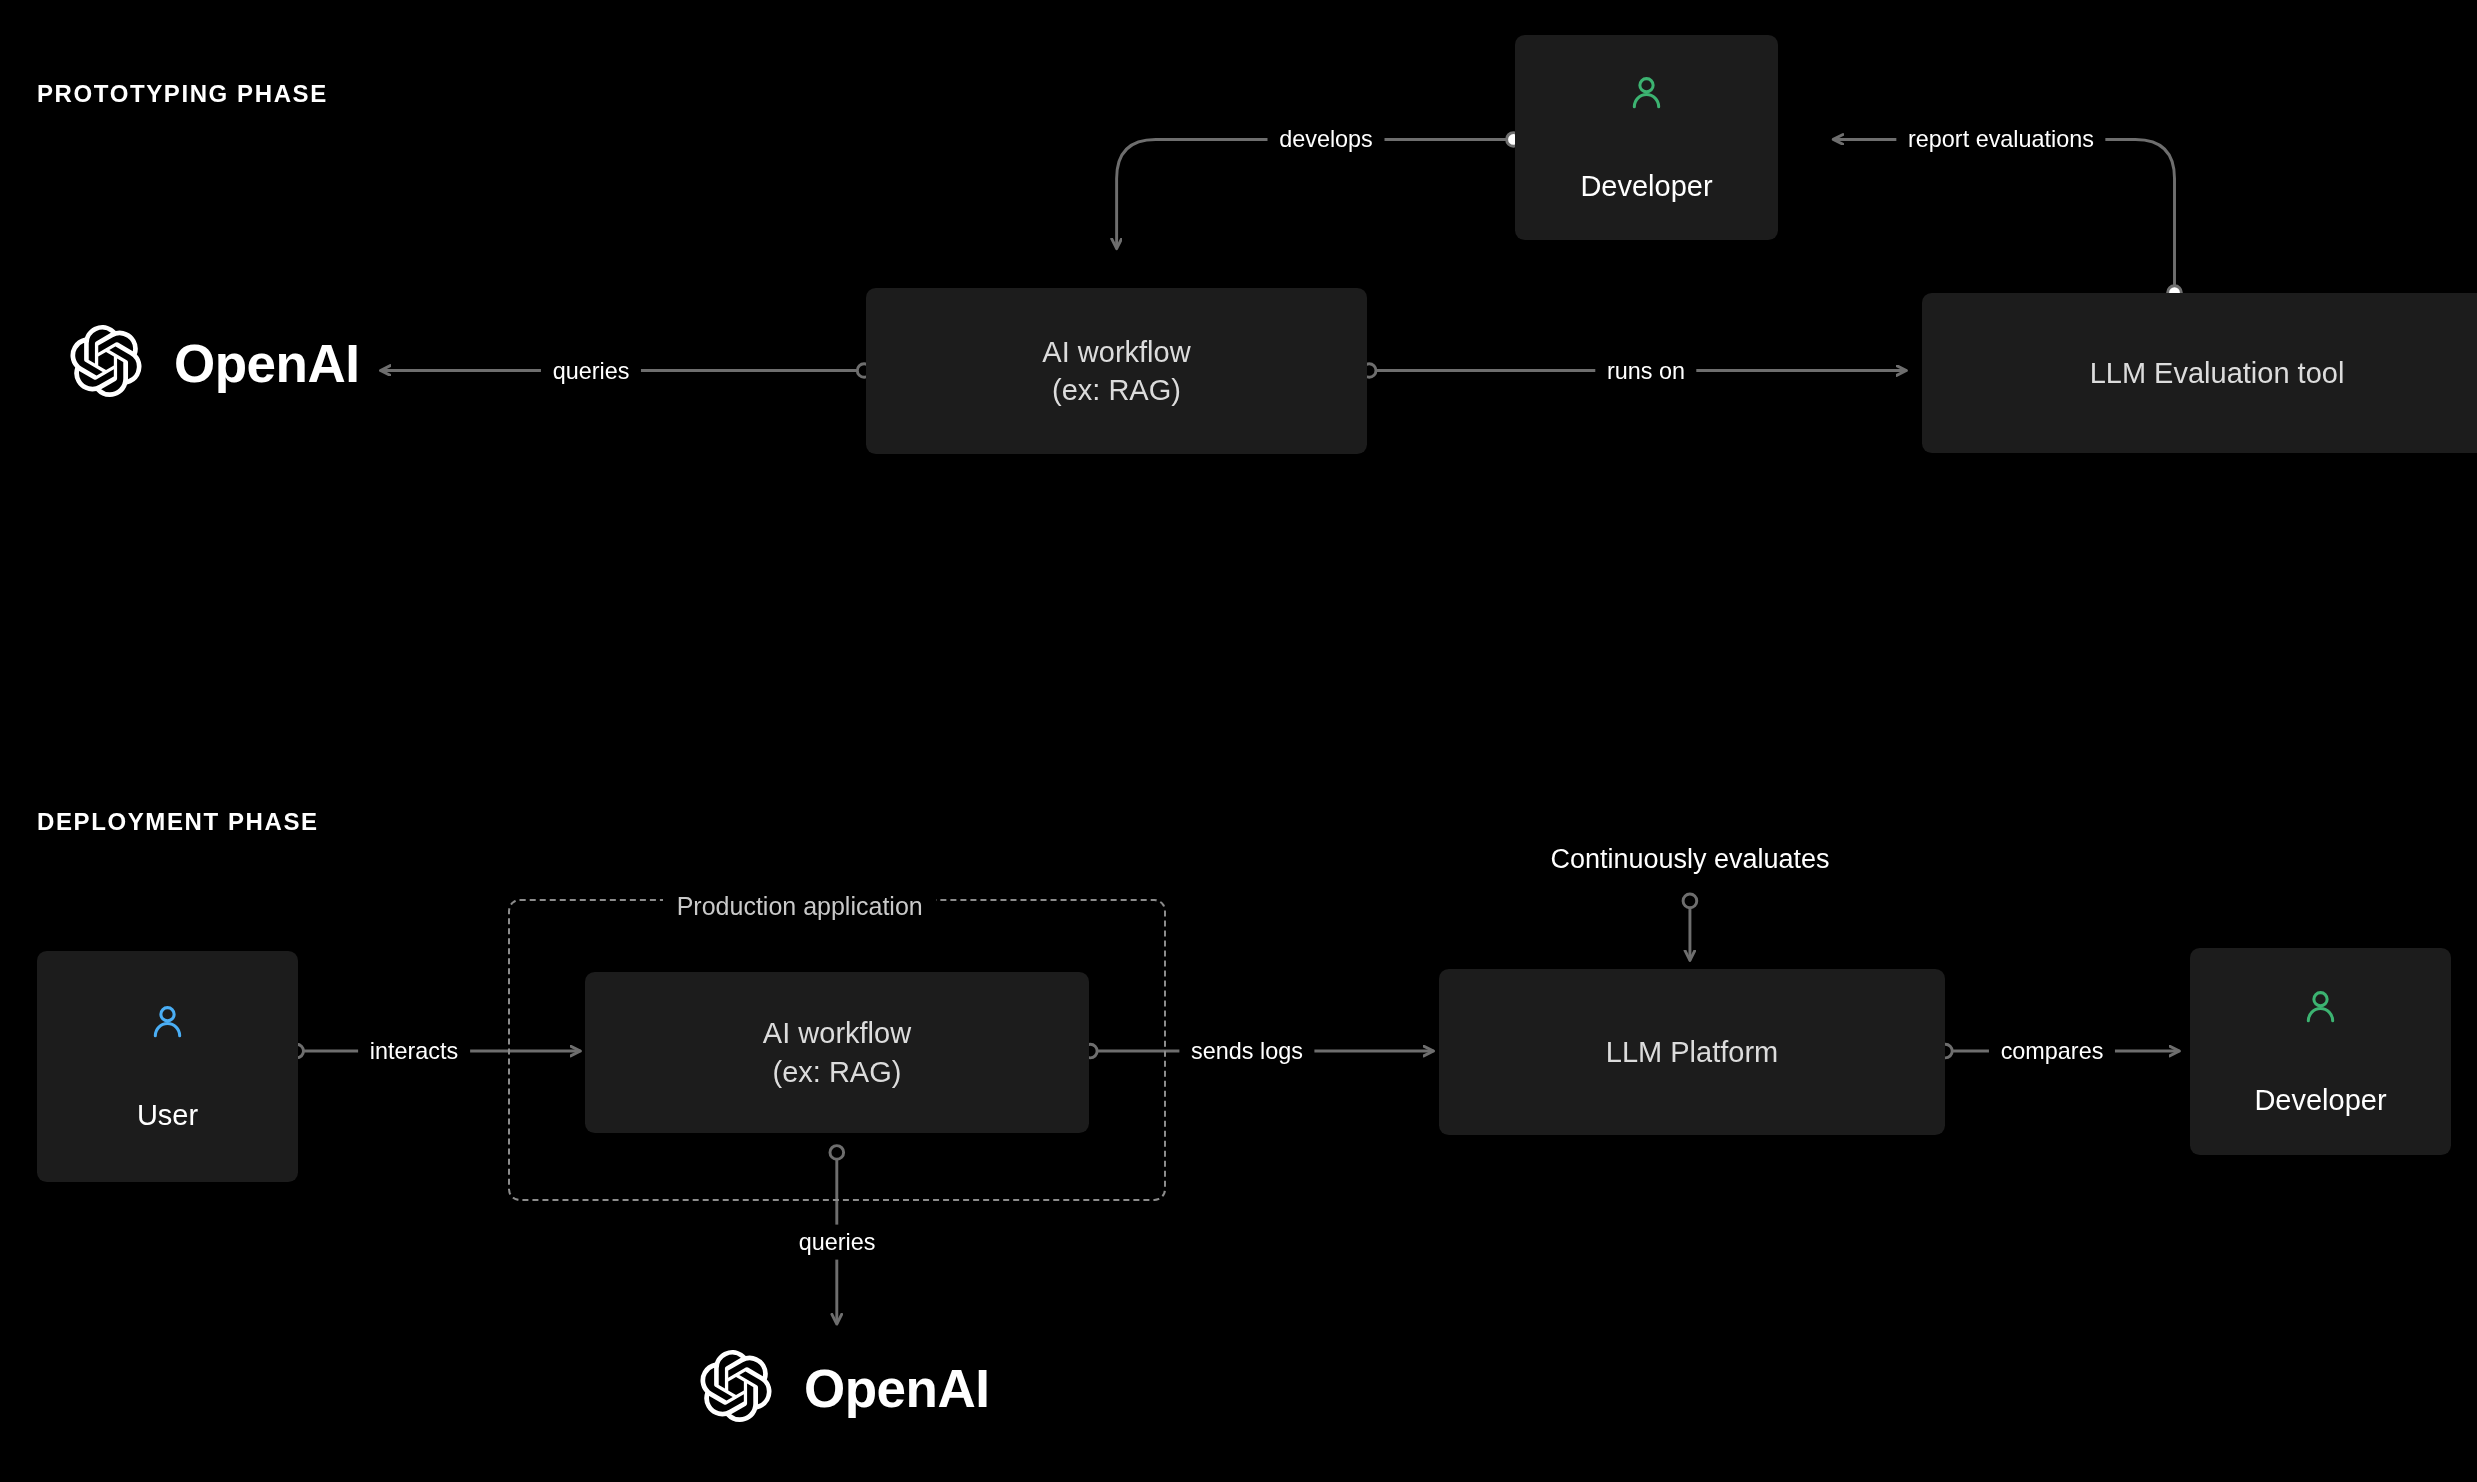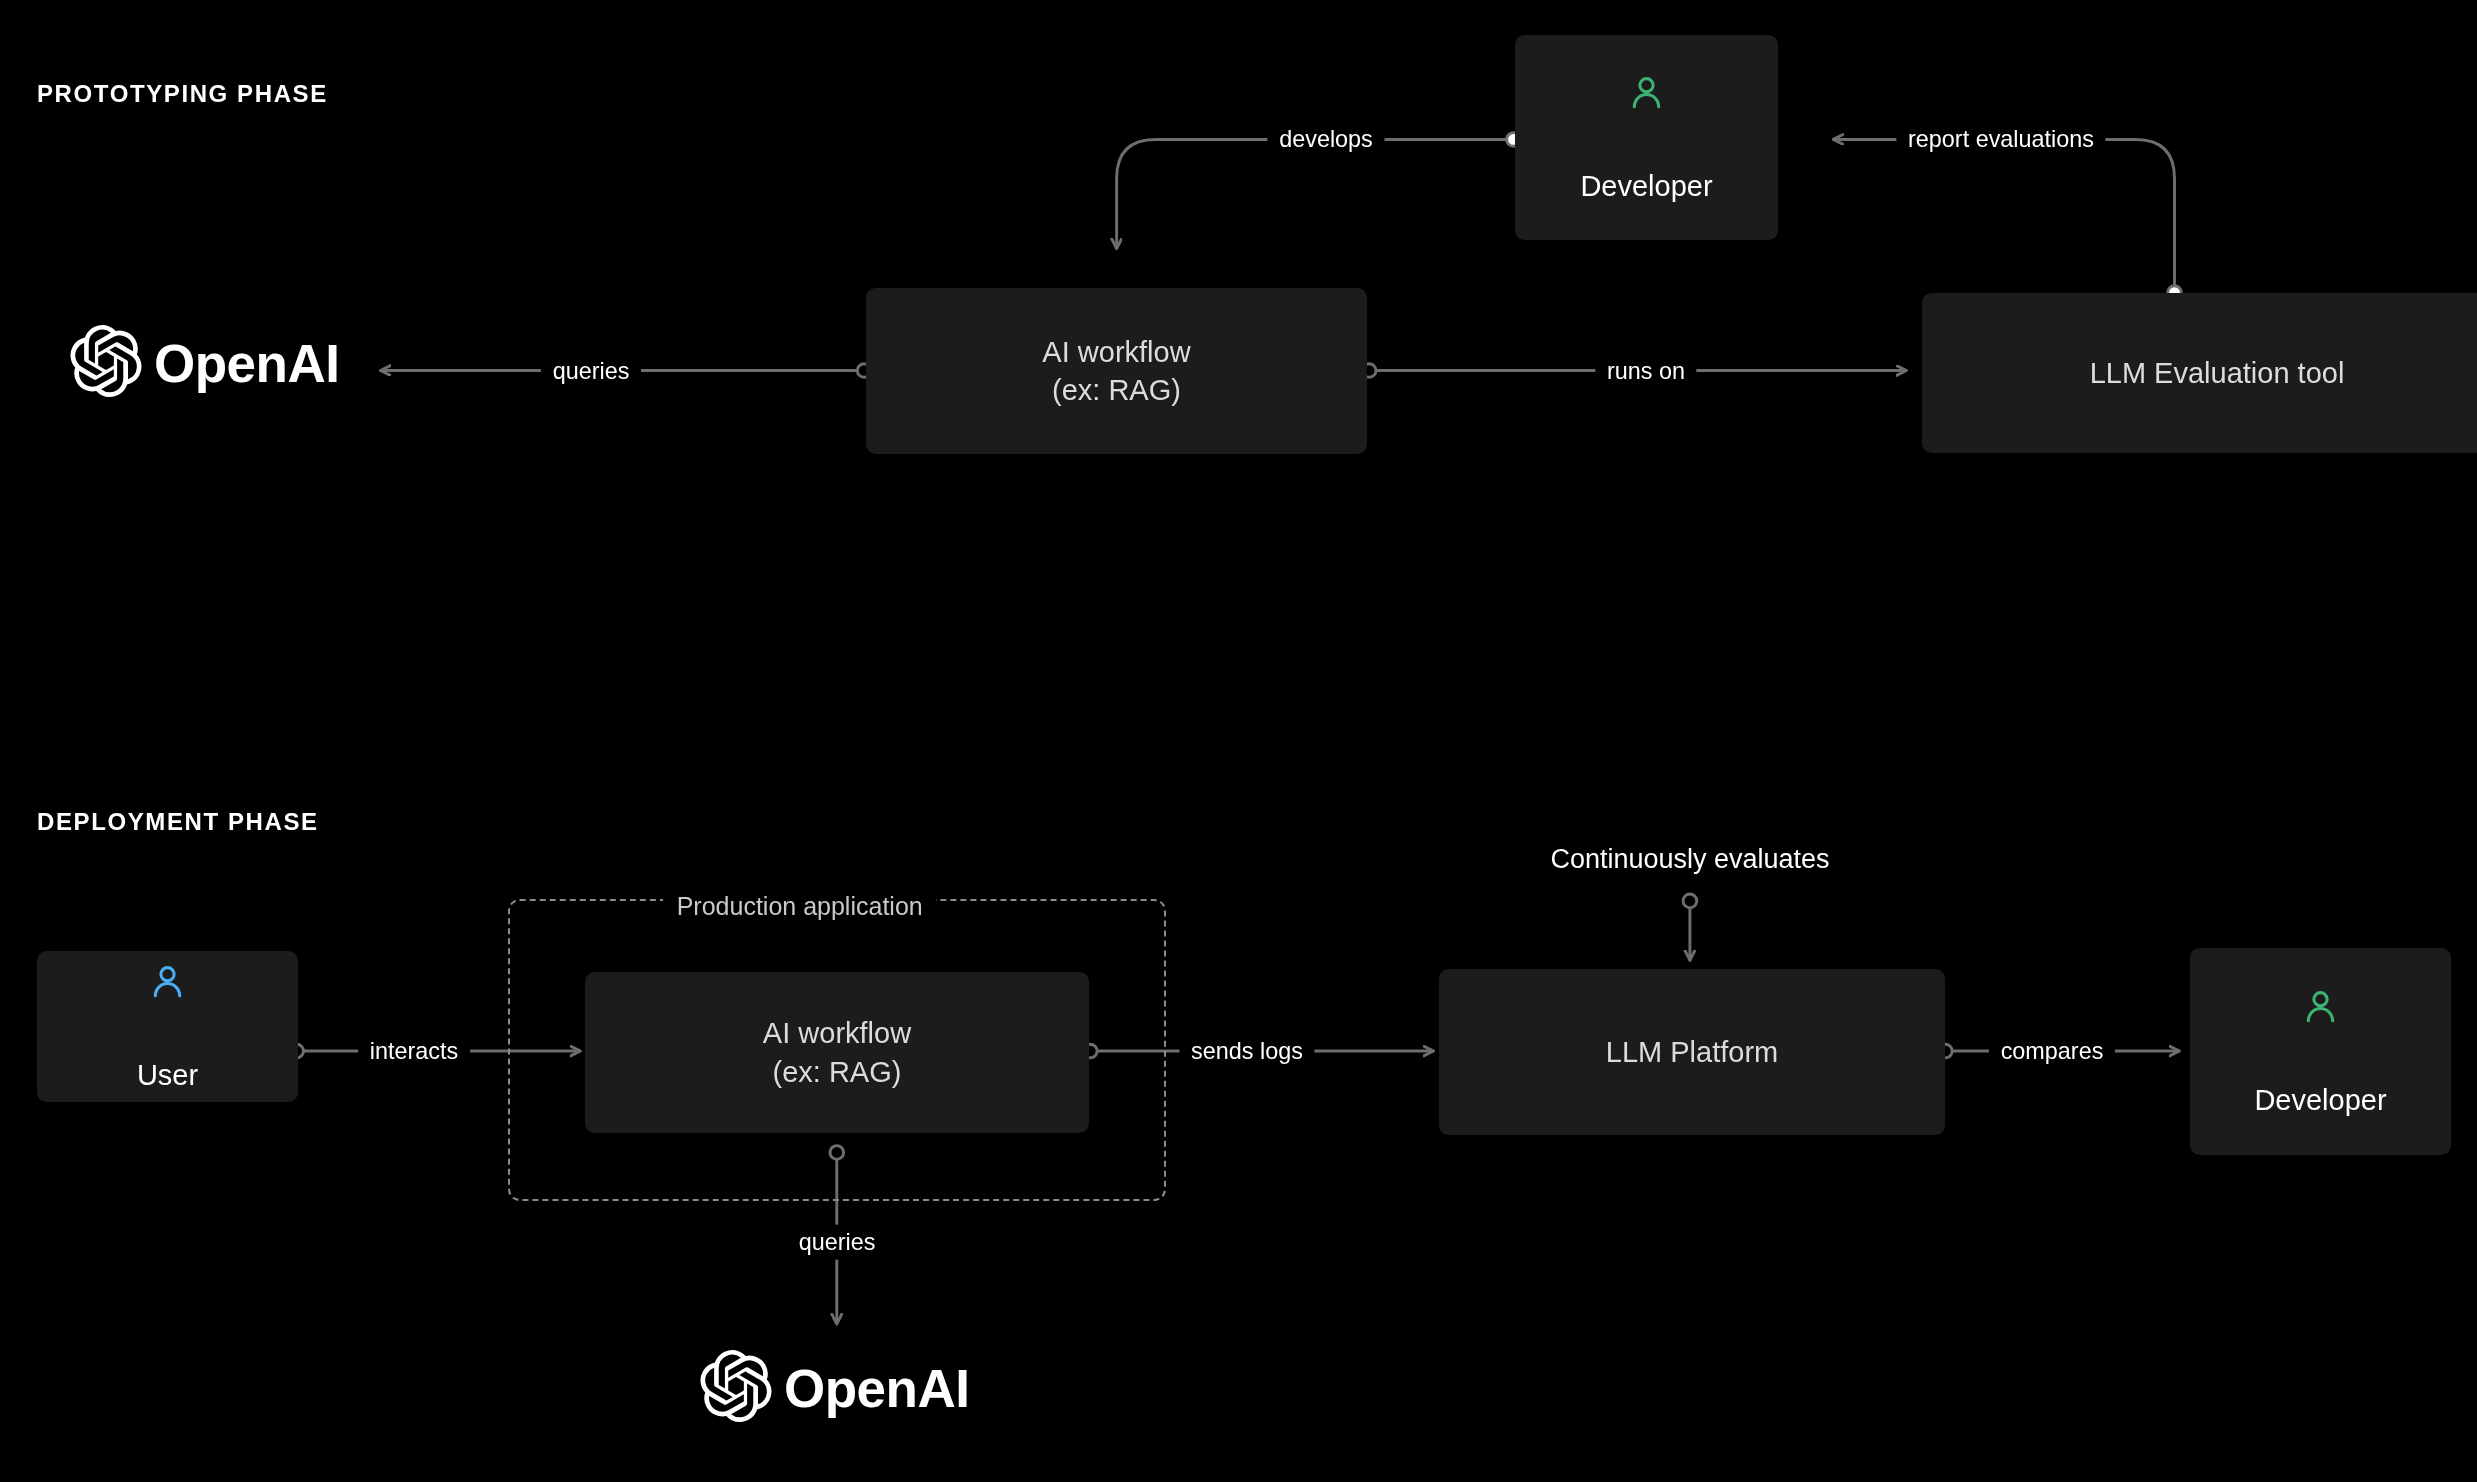--- a/index.html
+++ b/index.html
@@ -119,21 +119,21 @@
     fill: #ffffff;
     stroke: #6e6e6e;
     stroke-width: 3;
   }
 
   
   .openai-logo {
     position: absolute;
     display: flex;
     align-items: center;
-    gap: 12px;
+    gap: 32px;
   }
   .openai-mark { display: block; }
   .openai-word {
     font-size: 53px;
     font-weight: 700;
     color: #ffffff;
     letter-spacing: -0.5px;
     line-height: 1;
   }
 </style>
@@ -225,21 +225,21 @@
     <div class="node-label">LLM Evaluation tool</div>
   </div>
 
   <div class="edge-label" style="left:591px; top:371px;">queries</div>
   <div class="edge-label" style="left:1646px; top:371px;">runs on</div>
   <div class="edge-label" style="left:1326px; top:139px;">develops</div>
   <div class="edge-label" style="left:2001px; top:139px;">report evaluations</div>
 
   <div class="phase-title" style="left:37px; top:808px;">DEPLOYMENT PHASE</div>
 
-  <div class="node" style="left:37px; top:951px; width:261px; height:151px;">
+  <div class="node" style="left:37px; top:951px; width:261px; height:231px;">
     <span class="person-icon">
       <svg width="43" height="43" viewBox="0 0 24 24" aria-hidden="true">
         <circle cx="12" cy="7.4" r="3.7" fill="none" stroke="#4aaef5" stroke-width="1.7"></circle>
         <path d="M5.2 19.4a6.8 6.8 0 0 1 13.6 0" fill="none" stroke="#4aaef5" stroke-width="1.7" stroke-linecap="round"></path>
       </svg>
     </span>
     <div class="actor-label">User</div>
   </div>
 
   <div class="group-box" style="left:508px; top:899px; width:658px; height:302px;"></div>

